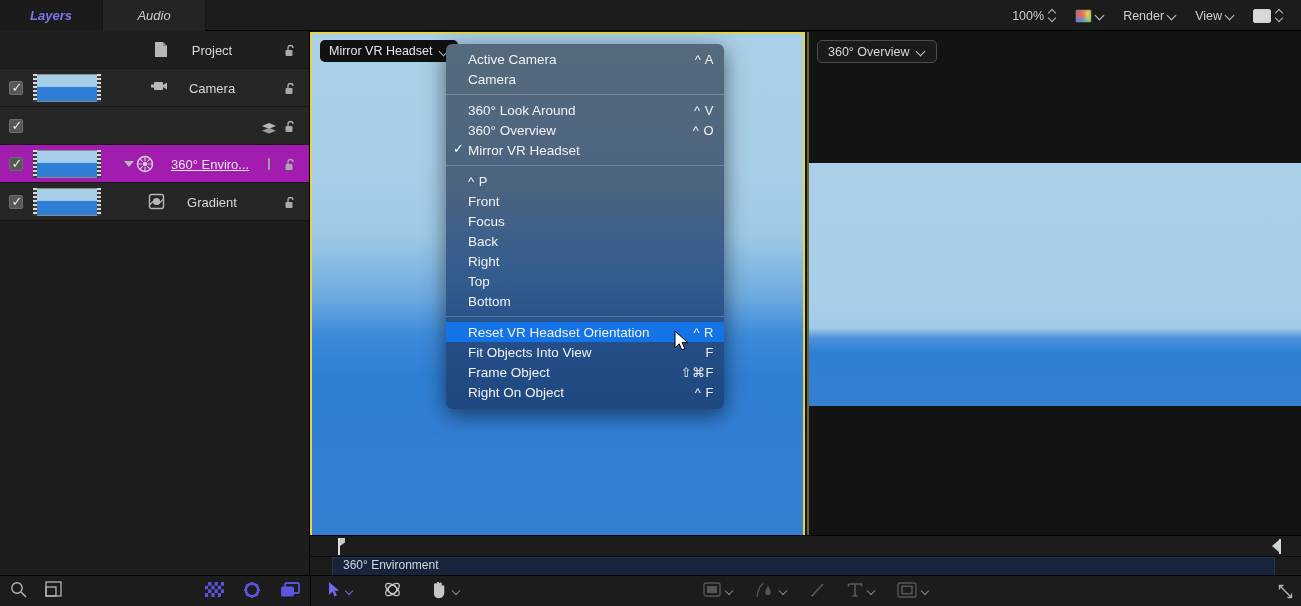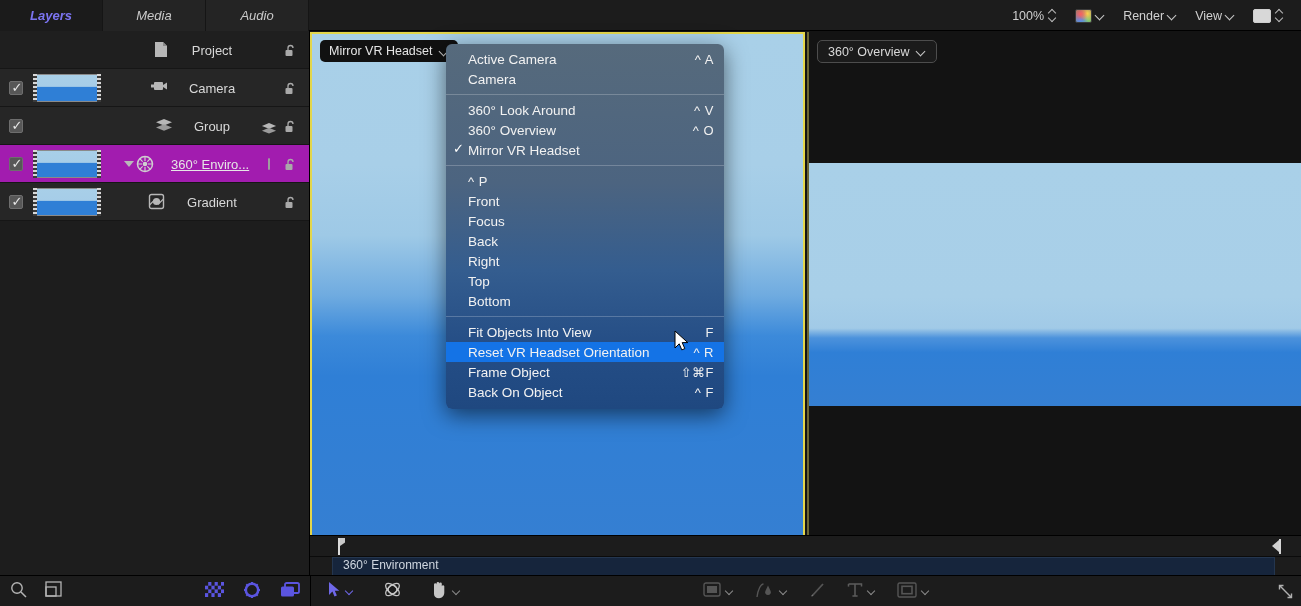--- a/index.html
+++ b/index.html
@@ -233,23 +233,20 @@
 <body>
 
 <div id="app">
 
   <div id="topbar">
     <div class="tabstrip">
       <div class="tabitem active">
           <span>Layers</span>
         </div>
       <div class="tabitem">
-          <span>Media</span>
-        </div>
-      <div class="tabitem">
           <span>Audio</span>
         </div>
     </div>
 
     <div class="topright">
       <div class="tr-item">
         <span>100%</span>
         <span class="updown"></span>
       </div>
       <div class="tr-item">
@@ -311,31 +308,20 @@
       <span class="lr-lock">
         <svg width="13" height="13" viewBox="0 0 13 13">
             <path d="M4 6V4a2.5 2.5 0 0 1 5 0" fill="none" stroke="#a9a9a9" stroke-width="1.3"></path>
             <rect x="1.5" y="6" width="7" height="6" rx="1" fill="#a9a9a9"></rect>
           </svg>
       </span>
     </div>
 
     <div class="layerrow">
       <span class="lr-check"></span>
-      <div class="lr-body">
-        <span class="lr-spacer"></span>
-        <span class="lr-icon">
-          <svg width="18" height="13" viewBox="0 0 18 13">
-              <path d="M9 1L17 4.2 9 7.4 1 4.2z" fill="#b7b7b7"></path>
-              <path d="M9 6.3l8 3.2L9 12.7 1 9.5z" fill="#9a9a9a"></path>
-            </svg>
-        </span>
-        <span class="lr-name">Group</span>
-        <span class="lr-spacer"></span>
-      </div>
       <span class="lr-groupicon">
         <svg width="16" height="12" viewBox="0 0 18 13">
             <path d="M9 1L17 4.2 9 7.4 1 4.2z" fill="#b7b7b7"></path>
             <path d="M9 6.3l8 3.2L9 12.7 1 9.5z" fill="#9a9a9a"></path>
           </svg>
       </span>
       <span class="lr-lock">
         <svg width="13" height="13" viewBox="0 0 13 13">
             <path d="M4 6V4a2.5 2.5 0 0 1 5 0" fill="none" stroke="#a9a9a9" stroke-width="1.3"></path>
             <rect x="1.5" y="6" width="7" height="6" rx="1" fill="#a9a9a9"></rect>
@@ -456,34 +442,34 @@
     </div>
     <div class="mi">
       <span class="lbl">Top</span>
       <span class="sc"></span>
     </div>
     <div class="mi">
       <span class="lbl">Bottom</span>
       <span class="sc"></span>
     </div>
     <div class="msep"></div>
-    <div class="mi">
-      <span class="lbl">Fit Objects Into View</span>
-      <span class="sc">F</span>
-    </div>
     <div class="mi hl">
       <span class="lbl">Reset VR Headset Orientation</span>
       <span class="sc">^ R</span>
     </div>
     <div class="mi">
+      <span class="lbl">Fit Objects Into View</span>
+      <span class="sc">F</span>
+    </div>
+    <div class="mi">
       <span class="lbl">Frame Object</span>
       <span class="sc">⇧⌘F</span>
     </div>
     <div class="mi">
-      <span class="lbl">Back On Object</span>
+      <span class="lbl">Right On Object</span>
       <span class="sc">^ F</span>
     </div>
   </div>
 
   <div id="cursor">
     <svg width="16" height="22" viewBox="0 0 16 22">
         <path d="M1 1l0 17 4.2-4.2 2.6 6.1 3-1.3-2.6-6h5.6z" fill="#fff" stroke="#000" stroke-width="1"></path>
       </svg>
   </div>
 

